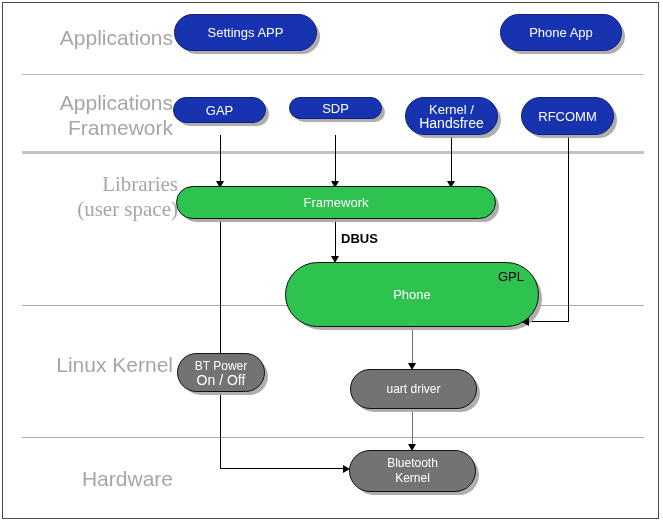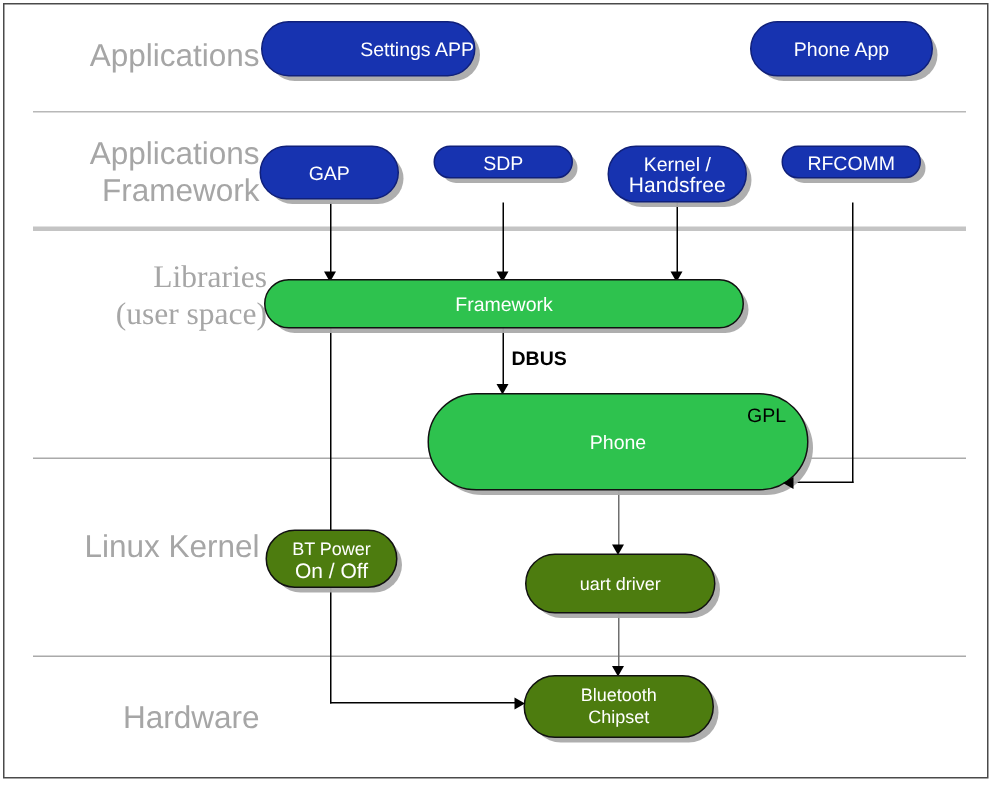--- a/index.html
+++ b/index.html
@@ -63,21 +63,21 @@
     background: #1733b0;
     border-color: #10207a;
     font-size: 13px;
   }
   .pill.green {
     background: #2ec24e;
     border-color: #111111;
     font-size: 13px;
   }
   .pill.red {
-    background: #4d7c0f;
+    background: #737373;
     border-color: #111111;
     font-size: 12px;
   }
   .pill .sub {
     font-size: 14px;
     line-height: 13px;
   }
   .pill .main {
     line-height: 15px;
   }
@@ -178,42 +178,42 @@
   <div class="conn v gray" style="left:412px; top:325px; height:42px;"></div>
   <div class="arrow-down" style="left:408px; top:363px;"></div>
 
   <div class="conn v gray" style="left:412px; top:408px; height:40px;"></div>
   <div class="arrow-down" style="left:408px; top:444px;"></div>
 
   <div class="conn v" style="left:220px; top:218px; height:251px;"></div>
   <div class="conn h" style="left:220px; top:468px; width:126px;"></div>
   <div class="arrow-right" style="left:343px; top:465px;"></div>
 
-  <div class="pill blue" style="left:174px; top:14px; width:143px; height:37px;align-items:flex-end;">
+  <div class="pill blue" style="left:174px; top:14px; width:143px; height:37px;">
     <span class="main">Settings APP</span>
   </div>
 
   <div class="pill blue" style="left:500px; top:14px; width:122px; height:37px;">
     <span class="main">Phone App</span>
   </div>
 
-  <div class="pill blue" style="left:173px; top:97px; width:93px; height:36px;">
+  <div class="pill blue" style="left:173px; top:97px; width:93px; height:26px;">
     <span class="main">GAP</span>
   </div>
 
   <div class="pill blue" style="left:289px; top:97px; width:93px; height:22px;">
     <span class="main">SDP</span>
   </div>
 
   <div class="pill blue" style="left:405px; top:97px; width:93px; height:38px;">
     <span class="main">Kernel /</span>
     <span class="sub">Handsfree</span>
   </div>
 
-  <div class="pill blue" style="left:521px; top:97px; width:93px; height:22px;">
+  <div class="pill blue" style="left:521px; top:97px; width:93px; height:38px;">
     <span class="main">RFCOMM</span>
   </div>
 
   <div class="pill green" style="left:176px; top:186px; width:320px; height:33px;">
     <span class="main">Framework</span>
   </div>
 
   <div class="pill green" style="left:285px; top:262px; width:254px; height:65px;">
     <span class="corner-note">GPL</span>
     <span class="main">Phone</span>
@@ -223,16 +223,16 @@
     <span class="main">BT Power</span>
     <span class="sub">On / Off</span>
   </div>
 
   <div class="pill red" style="left:350px; top:369px; width:127px; height:40px;">
     <span class="main">uart driver</span>
   </div>
 
   <div class="pill red" style="left:349px; top:450px; width:127px; height:42px;">
     <span class="main">Bluetooth</span>
-    <span class="main">Chipset</span>
+    <span class="main">Kernel</span>
   </div>
 
 </div>
 
 </body></html>

